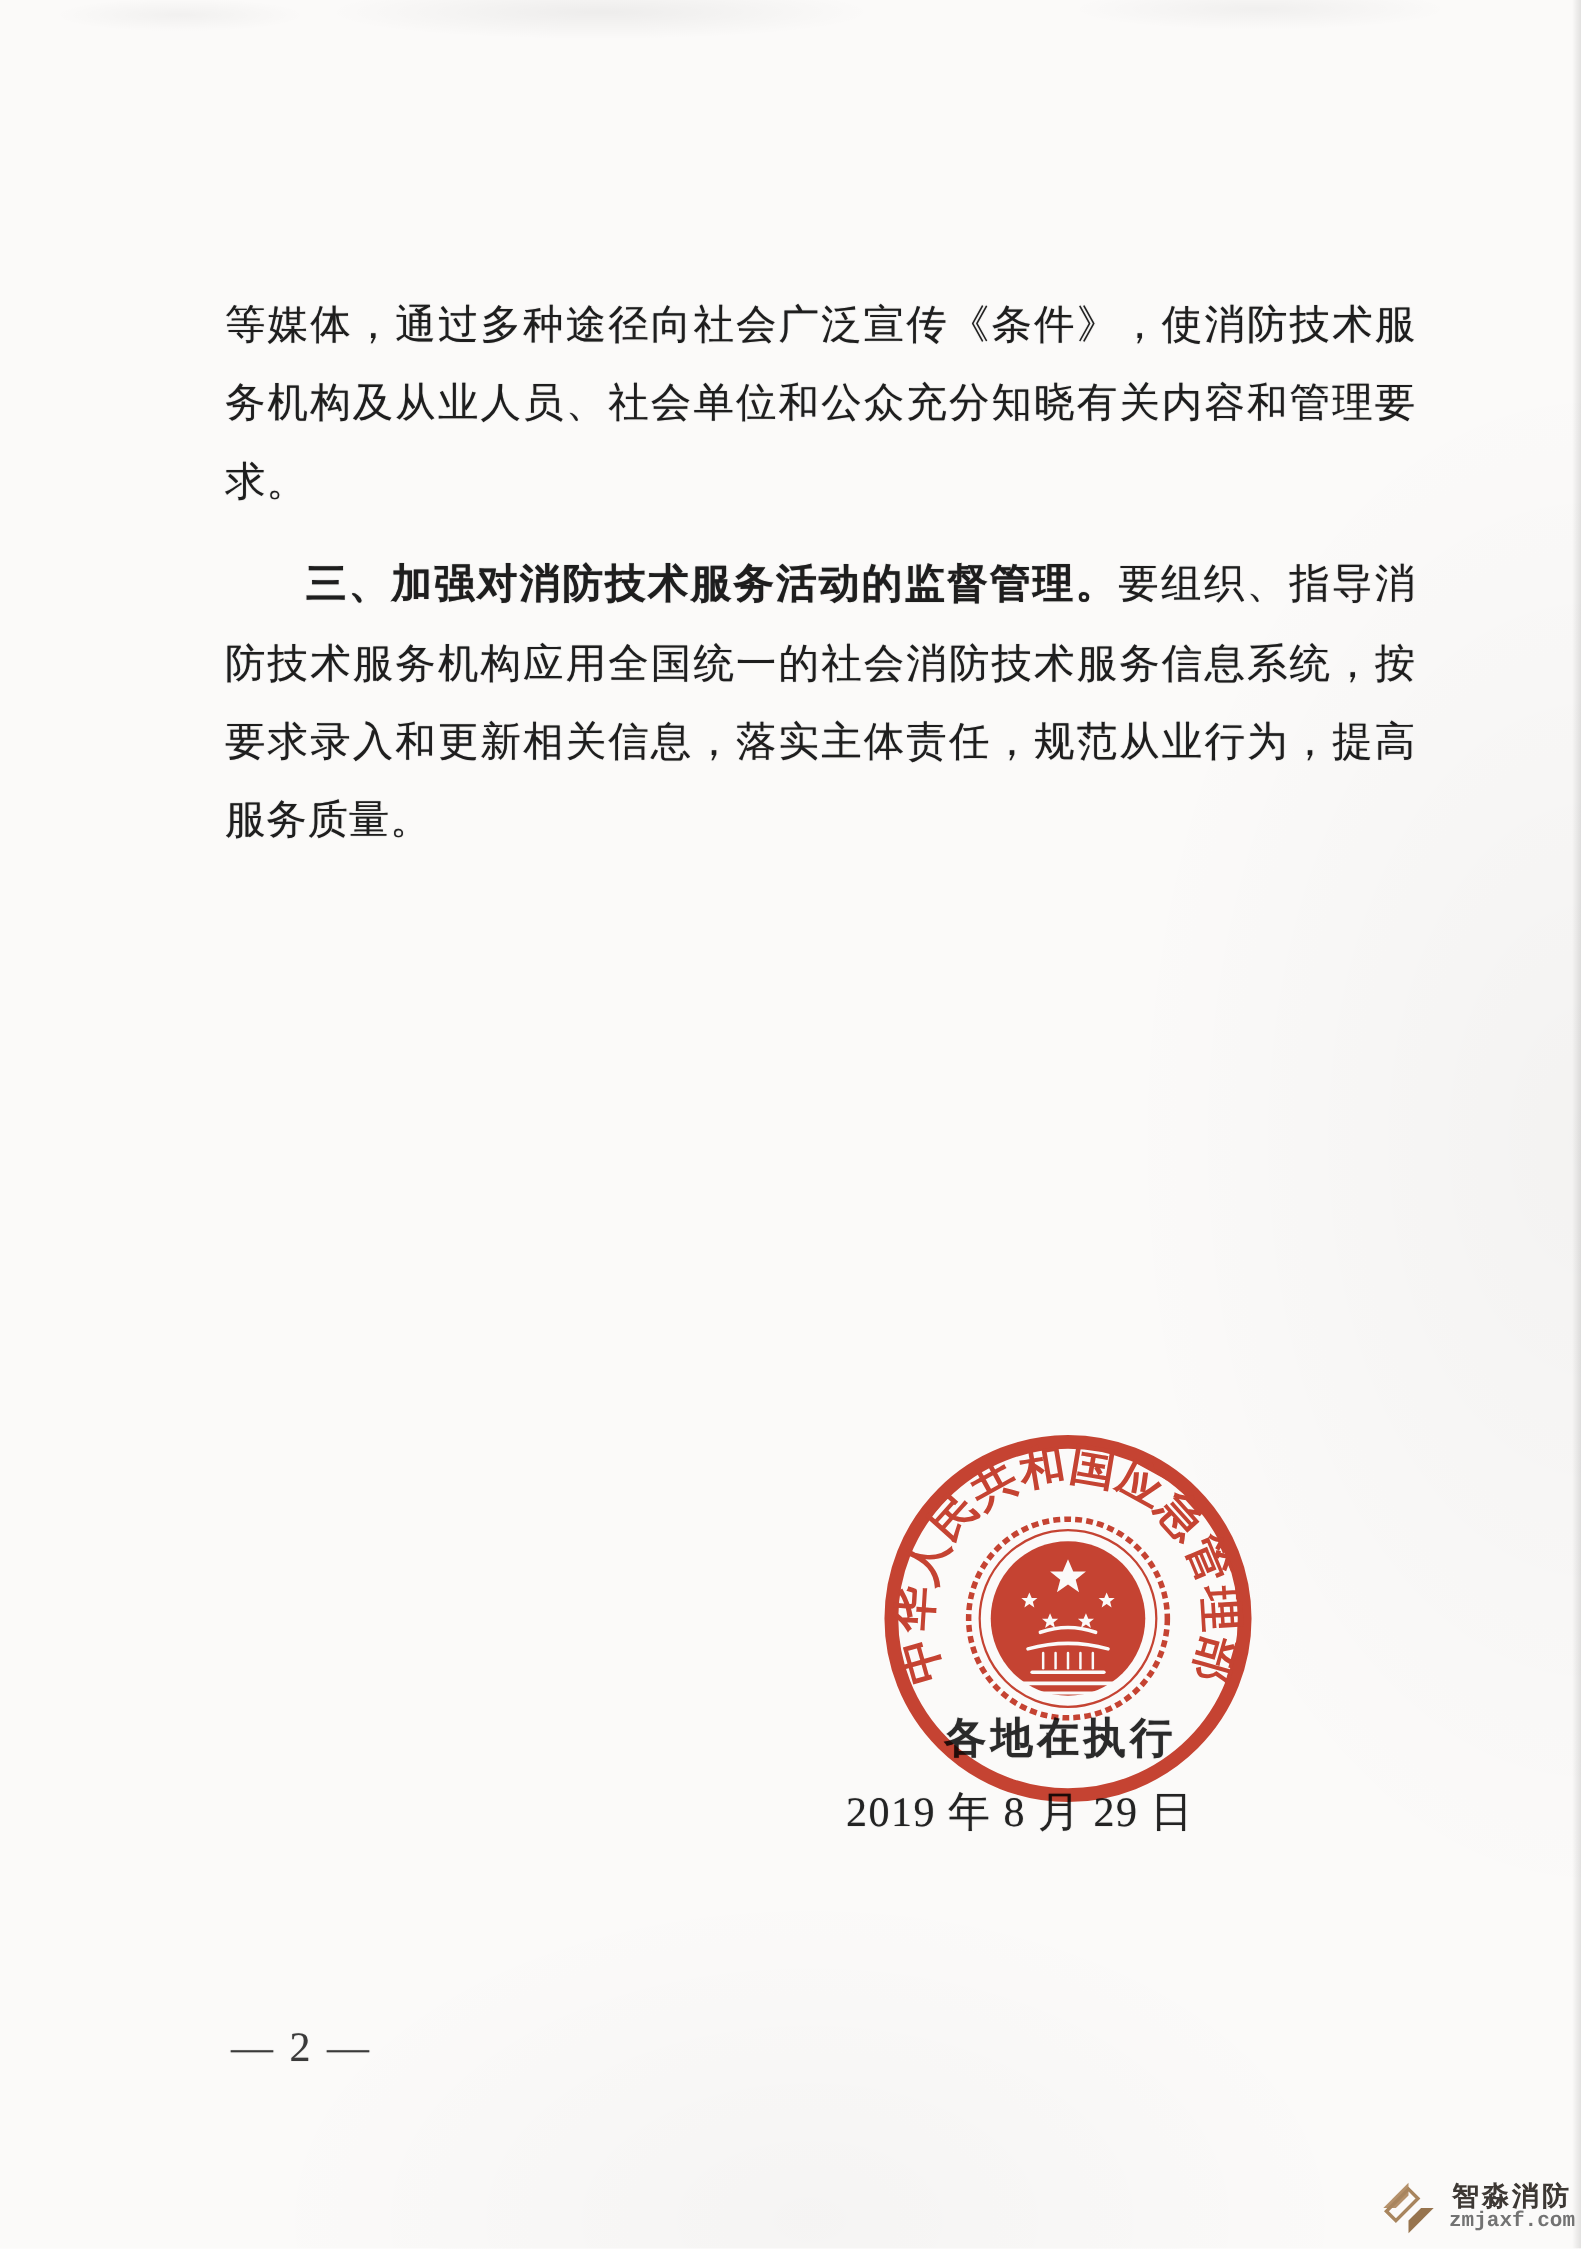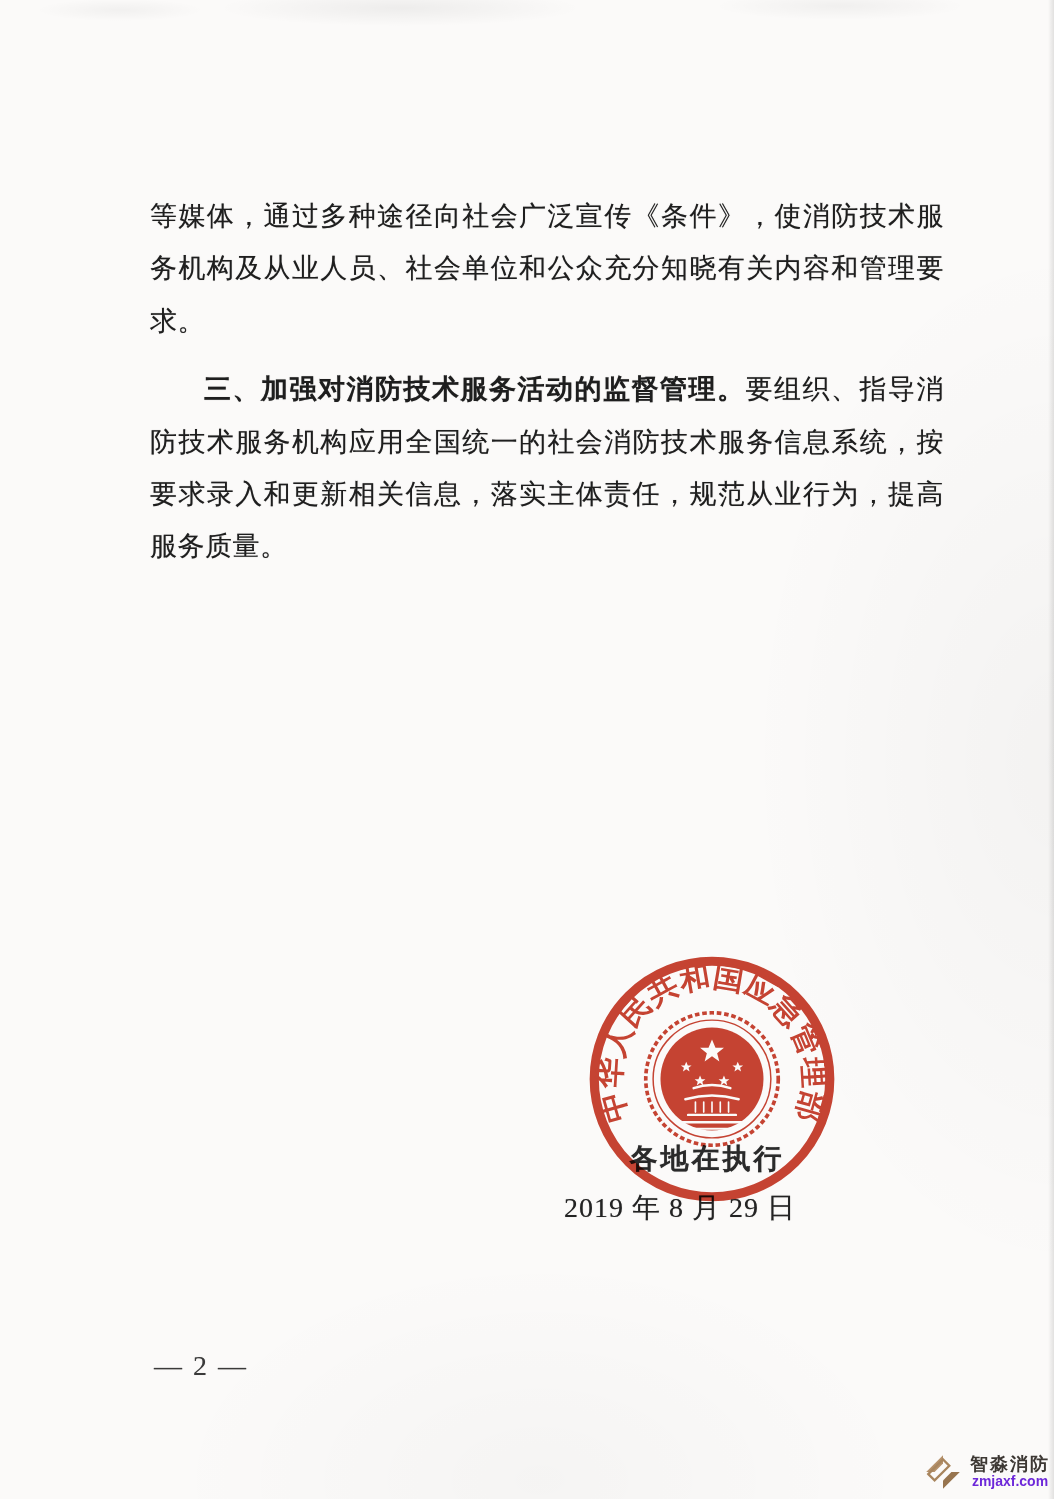--- a/index.html
+++ b/index.html
@@ -57,22 +57,22 @@
     position: absolute; right: 4px; bottom: 6px;
     display: flex; align-items: center; gap: 6px; text-align: center;
   }
   .wm-icon { width: 42px; height: 42px; }
   .wm-texts { display: flex; flex-direction: column; line-height: 1.05; }
   .wm-brand {
     font-family: "Liberation Sans", sans-serif; font-weight: 700;
     font-size: 18px; color: #3d3834; letter-spacing: 2px;
   }
   .wm-site {
-    font-family: Liberation Sans, sans-serif; font-weight: 700;
-    font-size: 14px; color: #6d28d9;
+    font-family: Liberation Mono, monospace; font-weight: 700;
+    font-size: 14px; color: #737373;
   }
 </style>
 </head>
 <body>
 
 <div>
 
   <div class="edge-shade"></div>
 
   <div class="textblock">

